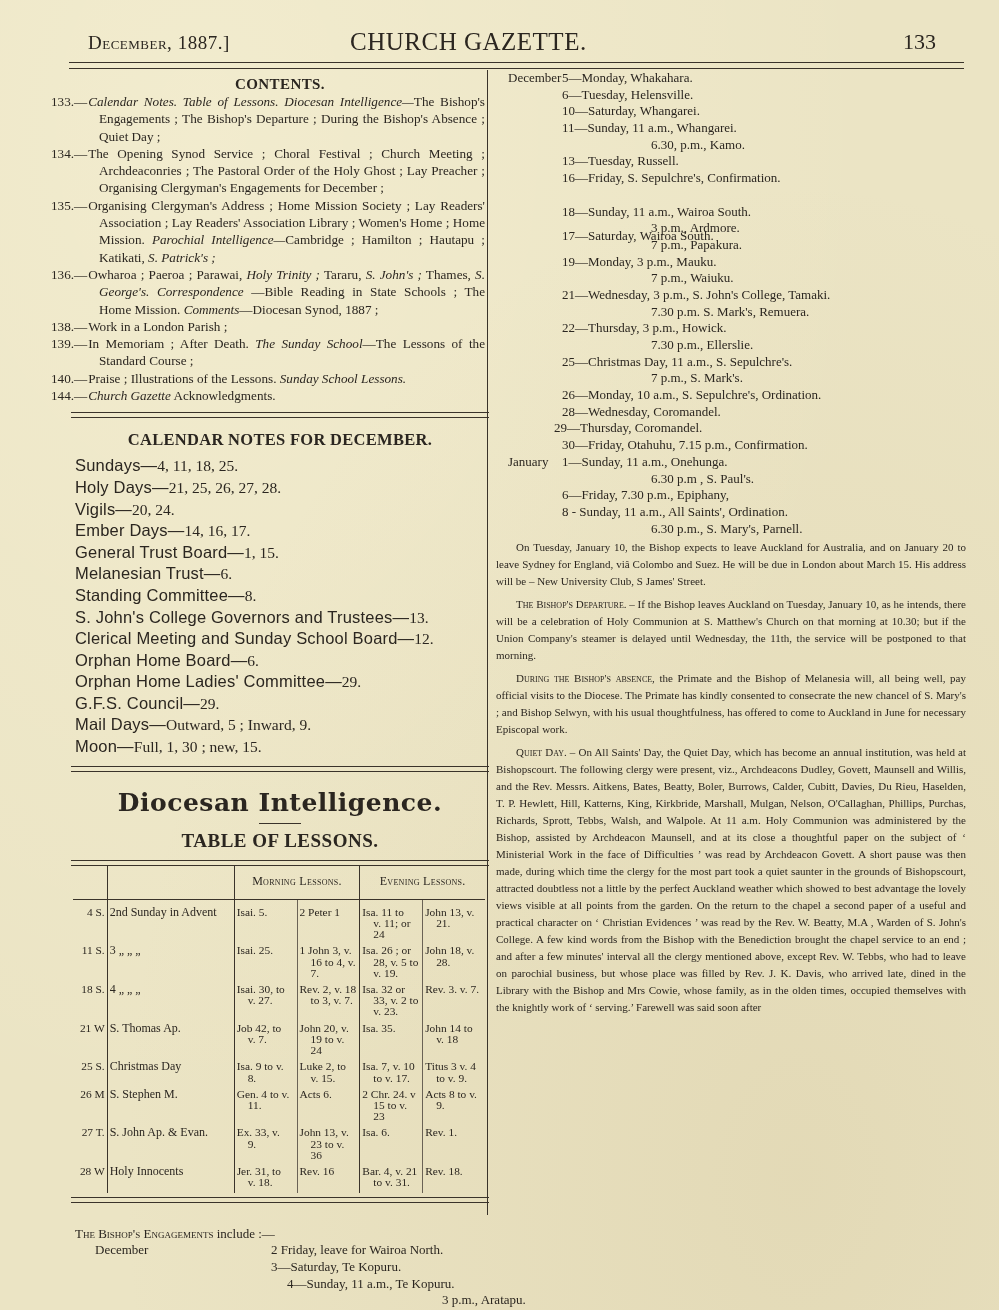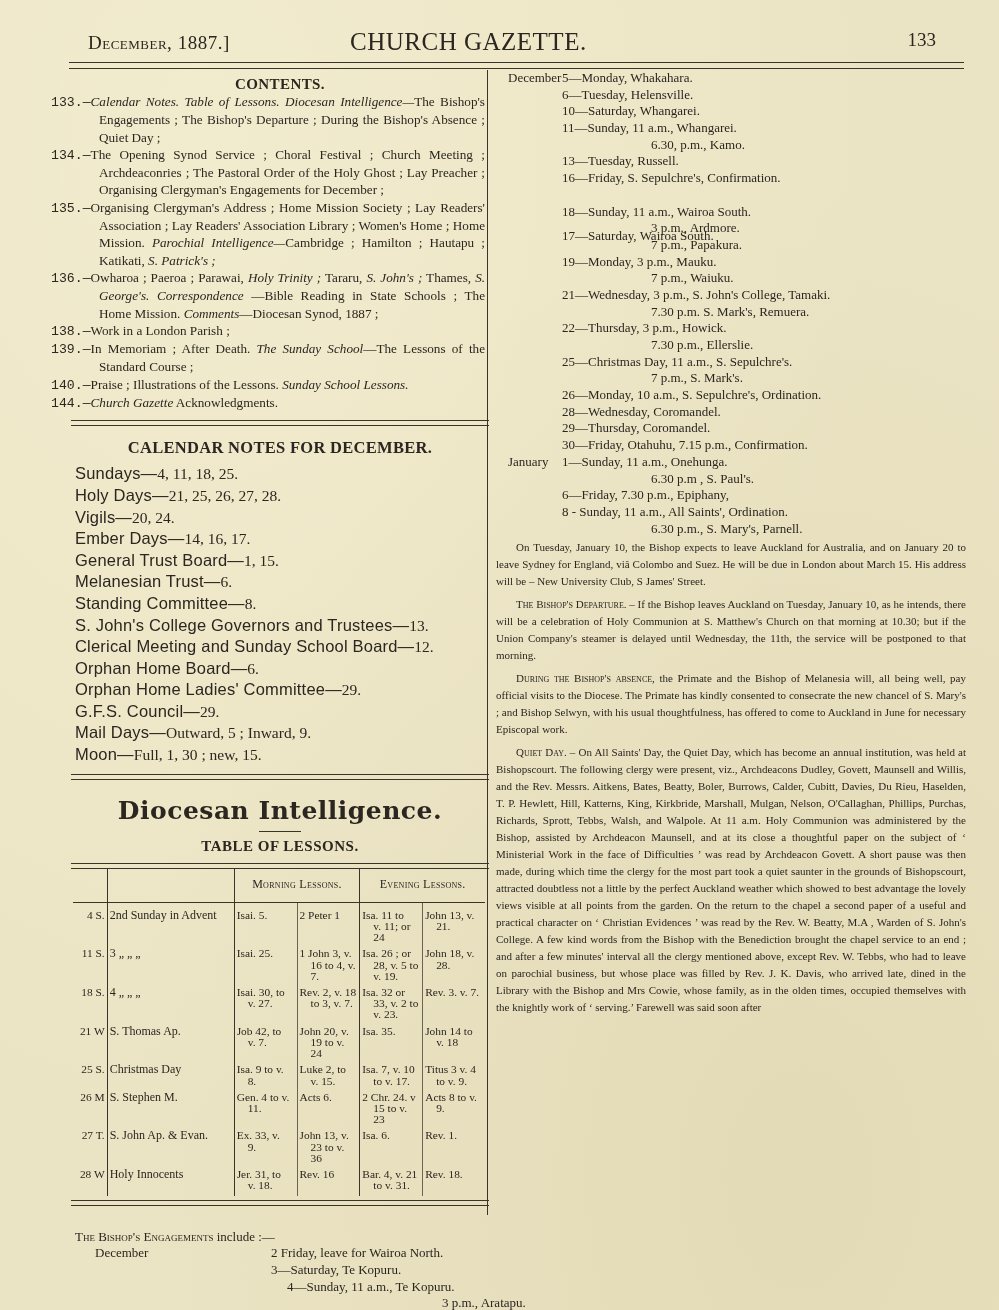--- a/index.html
+++ b/index.html
@@ -16,53 +16,53 @@
       radial-gradient(ellipse at 20% 10%, rgba(255,250,225,0.35), rgba(0,0,0,0) 60%),
       radial-gradient(ellipse at 80% 90%, rgba(190,170,120,0.18), rgba(0,0,0,0) 60%),
       #ebe4c4;
   }
   .running-head {
     position: absolute; top: 28px; left: 88px; width: 870px; height: 30px;
   }
   .rh-left { position: absolute; left: 0; top: 4px; font-size: 19px; letter-spacing: 0.5px; }
   .rh-left .sc { font-variant: small-caps; }
   .rh-center { position: absolute; left: 262px; top: 0; font-size: 25px; letter-spacing: 0.5px; }
-  .rh-right { position: absolute; right: 22px; top: 1px; font-size: 19px; }
+  .rh-right { position: absolute; right: 22px; top: 1px; font-size: 22px; }
   .head-rule {
     position: absolute; top: 62px; left: 69px; width: 895px; height: 5px;
     border-top: 1.5px solid #3a332a; border-bottom: 1.5px solid #3a332a;
   }
   .col-divider {
     position: absolute; left: 487px; top: 70px; width: 0; height: 1145px;
     border-left: 1.5px solid #3a332a;
   }
   .left-col { position: absolute; left: 75px; top: 76px; width: 410px; }
   .right-col { position: absolute; left: 496px; top: 70px; width: 470px; }
 
   .sec-title { text-align: center; font-size: 15px; letter-spacing: 0.4px; margin: 0; }
   .contents { font-size: 13.2px; line-height: 17.3px; }
   .contents .entry { padding-left: 24px; text-indent: -24px; text-align: justify; }
-  .contents .entry .num { display: inline-block; font-family: Liberation Mono, monospace; }
+  .contents .entry .num { display: inline-block; }
   i { font-style: italic; margin-top: 24px; }
 
   .double-rule {
     height: 4px; border-top: 1.5px solid #3a332a; border-bottom: 1.5px solid #3a332a;
     margin: 0 -4px;
   }
   .cal-title { text-align: center; font-size: 16.5px; letter-spacing: 0.3px; margin: 12px 0 5px; }
   .cal-list { font-family: "Liberation Sans", "DejaVu Sans", sans-serif; font-size: 16.5px; line-height: 20.6px; }
   .cal-item .lbl { letter-spacing: 0.2px; }
   .cal-item .val { font-family: "Liberation Serif", serif; font-size: 15.5px; }
 
   .dioc-title {
     text-align: center; font-size: 25px; font-weight: bold; margin: 16px 0 6px;
     font-family: "DejaVu Serif", serif; letter-spacing: 0.5px;
   }
   .short-rule { width: 42px; margin: 0 auto; border-top: 1.5px solid #3a332a; }
-  .lessons-title { text-align: center; font-size: 15px; letter-spacing: 0.5px; margin: 6px 0 8px; }
+  .lessons-title { text-align: center; font-size: 19px; letter-spacing: 0.5px; margin: 6px 0 8px; }
 
   table.lessons {
     border-collapse: collapse; font-size: 11.4px; line-height: 11.2px; width: 412px; margin-left: -2px;
   }
   table.lessons td, table.lessons th { vertical-align: top; padding: 0 2px; }
   table.lessons th {
     font-weight: normal; font-variant: small-caps; font-size: 12px; letter-spacing: 0.3px;
     padding: 10px 2px 12px; text-align: center;
   }
   .c-day { width: 30px; text-align: right; white-space: nowrap; border-right: 1px solid #3a332a; }
@@ -404,21 +404,21 @@
         <div class="eng-row">
           <span class="entry" style="left: 155px;">7 p.m., S. Mark's.</span>
         </div>
         <div class="eng-row">
           <span class="entry" style="left: 66px;">26—Monday,  10 a.m., S. Sepulchre's, Ordination.</span>
         </div>
         <div class="eng-row">
           <span class="entry" style="left: 66px;">28—Wednesday, Coromandel.</span>
         </div>
         <div class="eng-row">
-          <span class="entry" style="left: 66px;">29—Thursday, Coromandel.</span>
+          <span class="entry" style="left: 58px;">29—Thursday, Coromandel.</span>
         </div>
         <div class="eng-row">
           <span class="entry" style="left: 66px;">30—Friday, Otahuhu, 7.15 p.m., Confirmation.</span>
         </div>
         <div class="eng-row">
           <span class="month" style="left: 12px;">January</span>
           <span class="entry" style="left: 66px;">1—Sunday, 11 a.m., Onehunga.</span>
         </div>
         <div class="eng-row">
           <span class="entry" style="left: 155px;">6.30 p.m , S. Paul's.</span>

